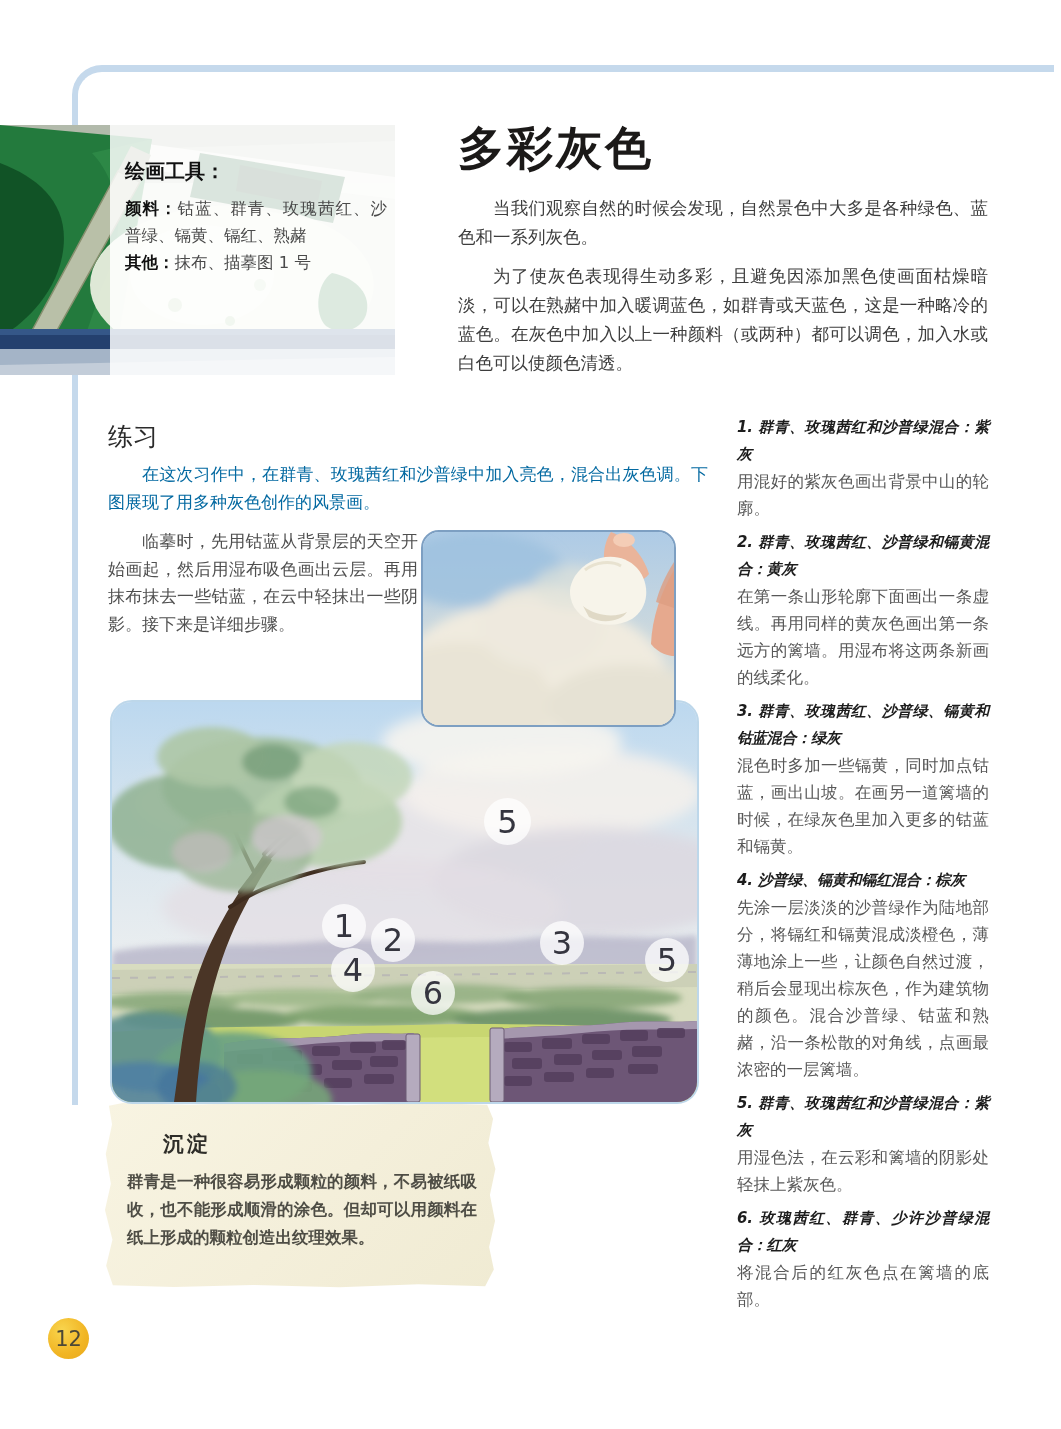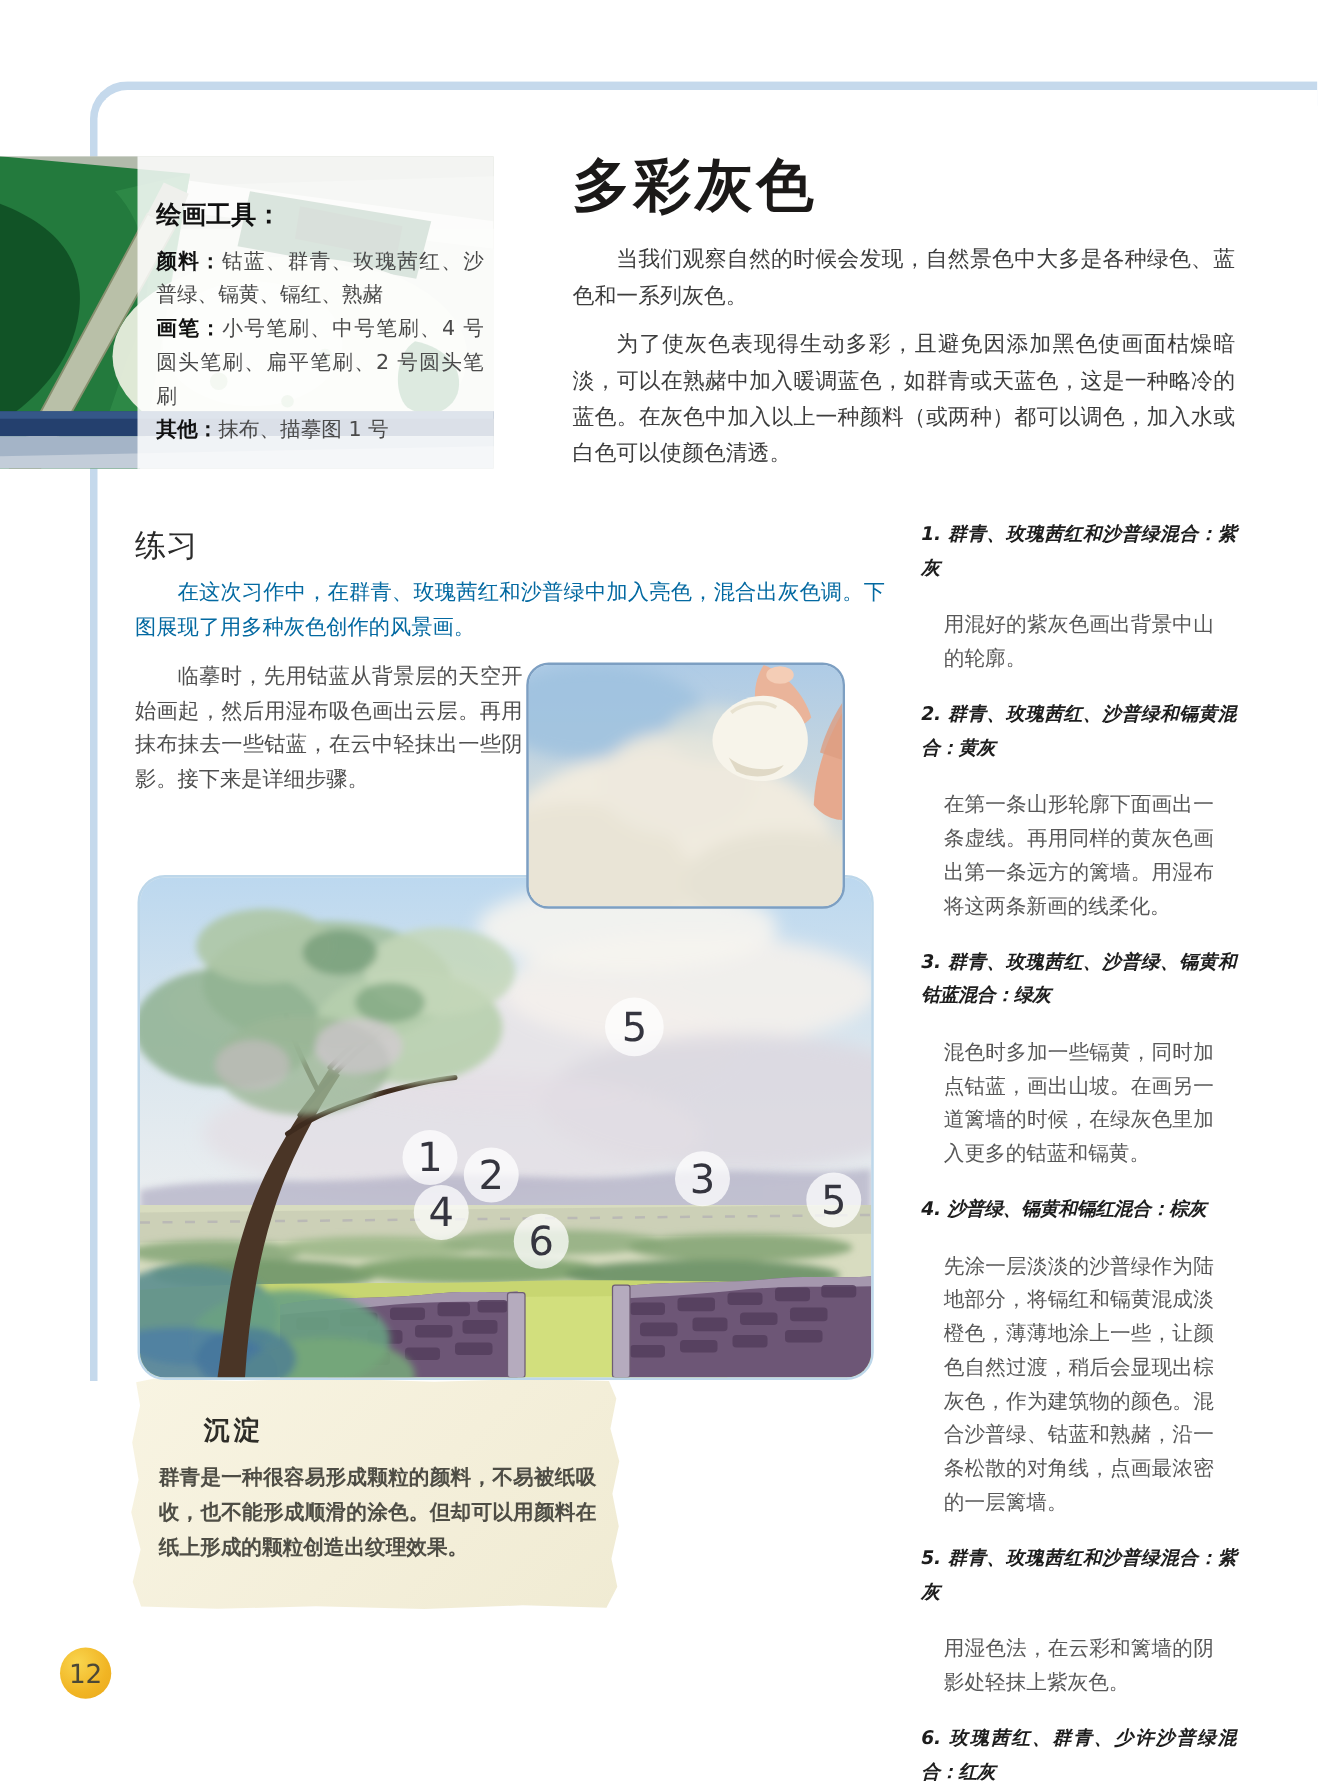--- a/index.html
+++ b/index.html
@@ -63,21 +63,21 @@
   .note-heading{position:absolute;left:24px;top:28px;font-family:"DejaVu Serif","Liberation Serif",serif;
                 font-size:21px;font-weight:700;color:#2e2d28;letter-spacing:3px;margin-left:36px;}
   .note-body{position:absolute;left:24px;top:66px;width:350px;font-size:16.5px;
              line-height:28px;color:#4e4d45;text-align:justify;font-weight:bold;}
 
   
   .steps{position:absolute;left:737px;top:414px;width:252px;}
   .step{margin:0 0 7px 0;}
   .step-heading{font-size:15px;font-weight:700;color:#1d1d1d;line-height:27px;
                 text-align:justify;letter-spacing:-0.2px;margin:0;font-style:italic;}
-  .step-body{font-size:16.5px;color:#585858;line-height:27px;text-align:justify;margin:18px;}
+  .step-body{font-size:16.5px;color:#585858;line-height:27px;text-align:justify;margin:0;}
 
   
   .page-badge{position:absolute;left:48px;top:1318px;width:41px;height:41px;border-radius:50%;
               background:radial-gradient(circle at 35% 30%,#f9d54e 0%,#f1b524 60%,#e9a81b 100%);
               display:flex;align-items:center;justify-content:center;
               color:#4c4836;font-size:21px;}
 </style>
 </head>
 <body>
 
@@ -108,21 +108,20 @@
       <rect y="204" width="395" height="20" fill="#24406e"></rect>
       <rect y="204" width="395" height="6" fill="#3a5c8e" opacity="0.8"></rect>
       <rect y="224" width="395" height="26" fill="#c3cdd9"></rect>
       <path d="M0,224 L395,224 L395,232 L0,240 Z" fill="#8fa3bb" opacity="0.6"></path>
     </svg>
   </div>
   <div class="tools-overlay"></div>
   <div class="tools-text">
     <p class="tools-title">绘画工具：</p>
     <p class="tools-line"><b>颜料：</b><span>钴蓝、群青、玫瑰茜红、沙普绿、镉黄、镉红、熟赭</span></p>
-    <p class="tools-line"><b>画笔：</b><span>小号笔刷、中号笔刷、4 号圆头笔刷、扁平笔刷、2 号圆头笔刷</span></p>
     <p class="tools-line"><b>其他：</b><span>抹布、描摹图 1 号</span></p>
   </div>
 
   <div class="main-title">多彩灰色</div>
   <div class="intro">
     <p>当我们观察自然的时候会发现，自然景色中大多是各种绿色、蓝色和一系列灰色。</p>
     <p>为了使灰色表现得生动多彩，且避免因添加黑色使画面枯燥暗淡，可以在熟赭中加入暖调蓝色，如群青或天蓝色，这是一种略冷的蓝色。在灰色中加入以上一种颜料（或两种）都可以调色，加入水或白色可以使颜色清透。</p>
   </div>
 
   <div class="practice-heading">练习</div>

